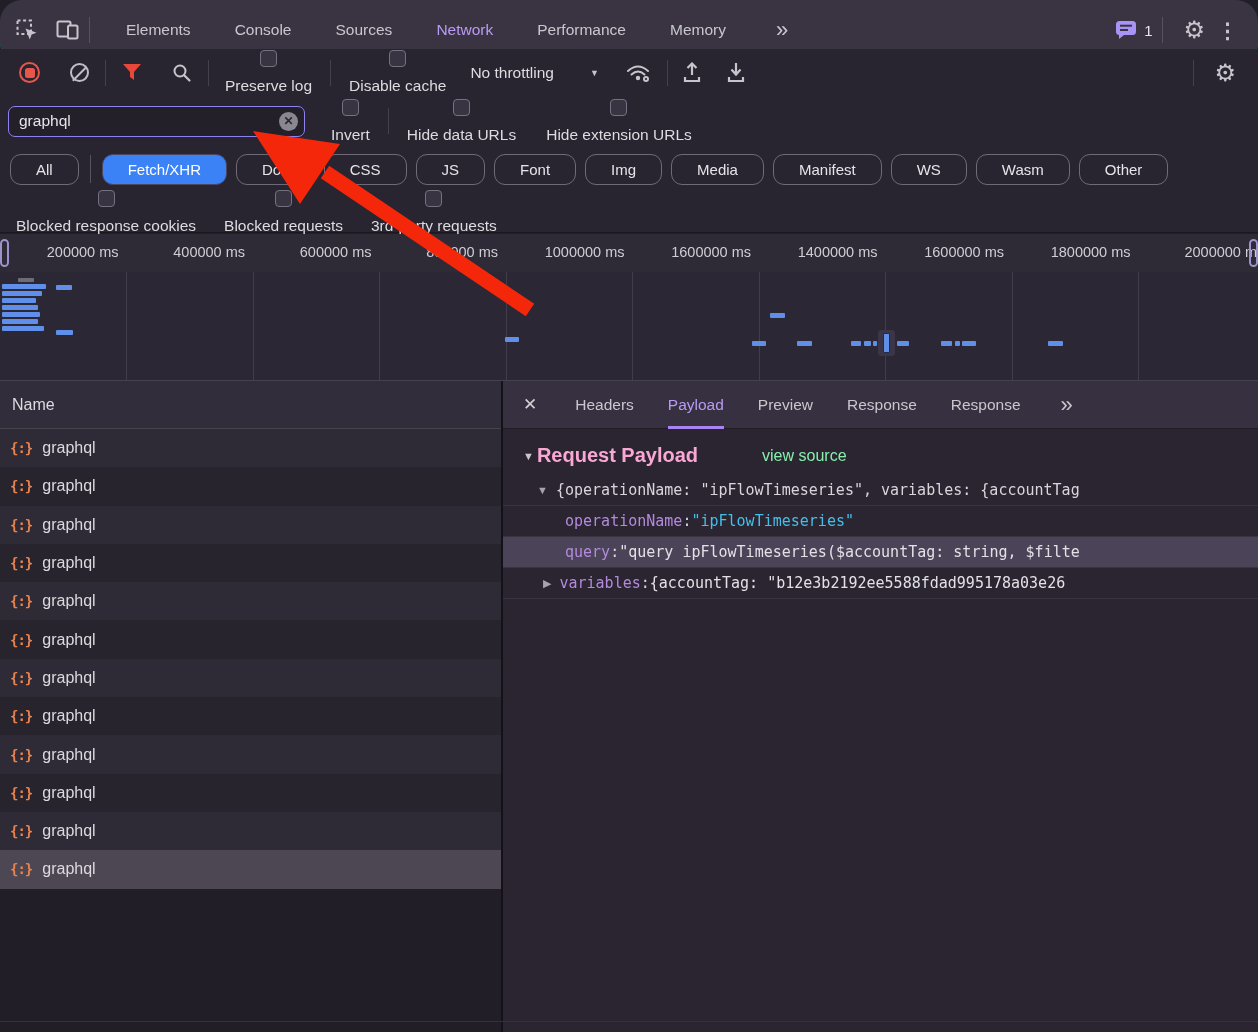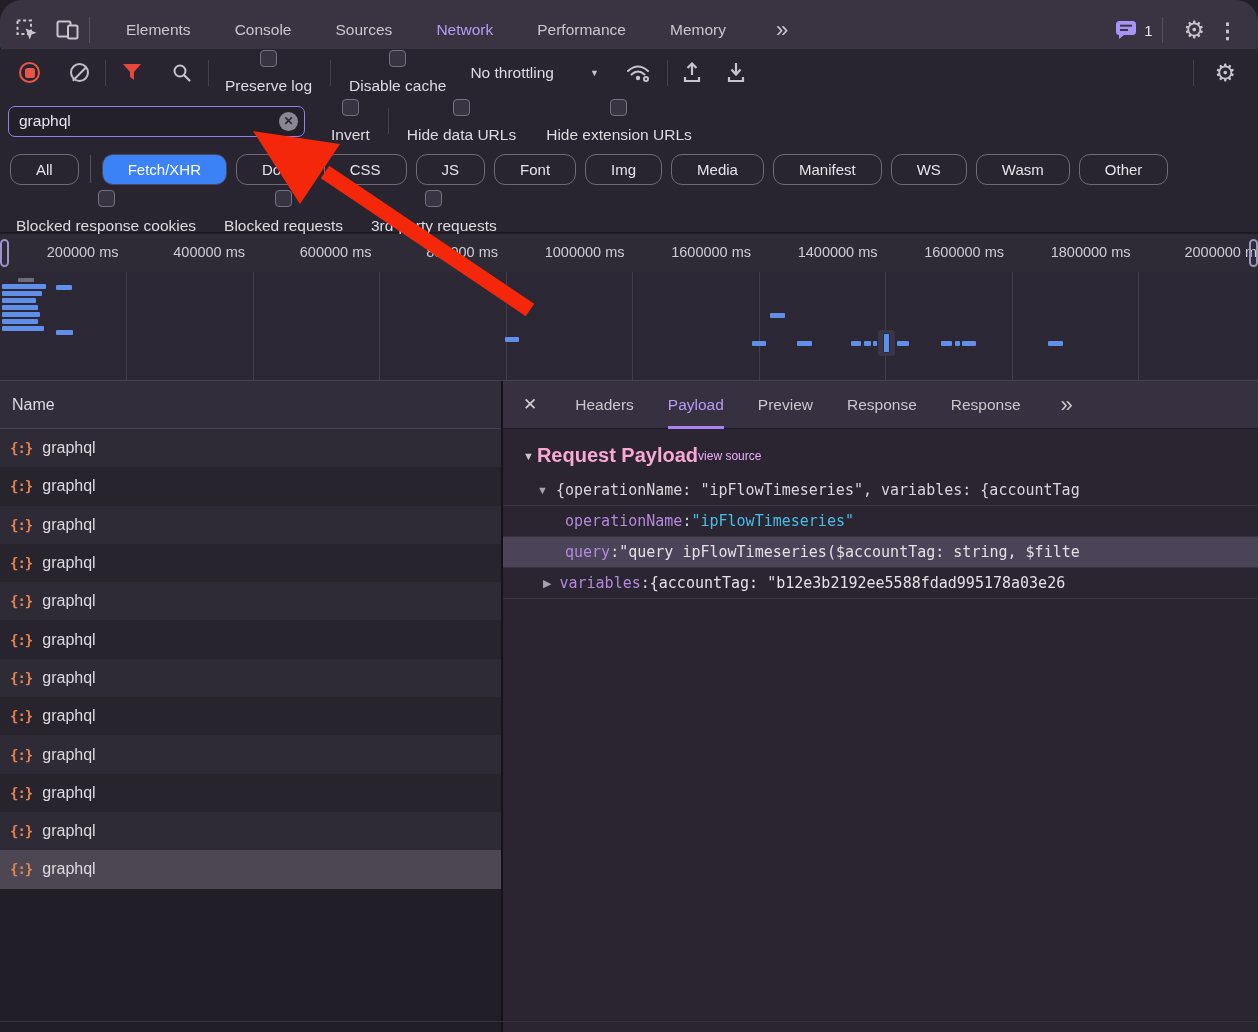--- a/index.html
+++ b/index.html
@@ -92,21 +92,21 @@
   
   .detail-tabs { height:48px; flex:none; background:#363040; display:flex; align-items:center; gap:34px;
                  padding-left:20px; border-bottom:1px solid #211d28; }
   .close-x { color:#d0ced4; font-size:17px; margin-right:4px; }
   .d-tab { height:48px; display:flex; align-items:center; color:#c9c7cd; font-size:15.5px;
            border-bottom:3px solid transparent; padding-top:3px; }
   .d-tab.active { color:#b99af4; border-bottom-color:#a884f3; }
   .payload-head { display:flex; align-items:center; padding:15px 0 8px 20px; }
   .payload-head .tri { color:#c9c7cd; font-size:11px; margin-right:3px; }
   .payload-title { color:#f9a8d4; font-size:20px; font-weight:bold; }
-  .view-source { color:#f0abfc; font-size:12px; }
+  .view-source { color:#86efac; font-size:16px; margin-left:64px; }
   .tree { font-family:"DejaVu Sans Mono", monospace; font-size:15px; color:#d8d6db; }
   .tree-row { height:31px; display:flex; align-items:center; border-bottom:1px solid #393440;
               white-space:nowrap; overflow:hidden; }
   .tree-row.preview { padding-left:34px; border-bottom-color:#393440; }
   .tree-row.kv { padding-left:62px; }
   .tree-row.hl { background:#4b4458; }
   .tree-row .tri { color:#a5a3ab; font-size:11px; margin-right:8px; font-family:"Liberation Sans",sans-serif; }
   .tree-row.vars { padding-left:40px; }
   .k { color:#b48ade; }
   .s { color:#45bee8; }

